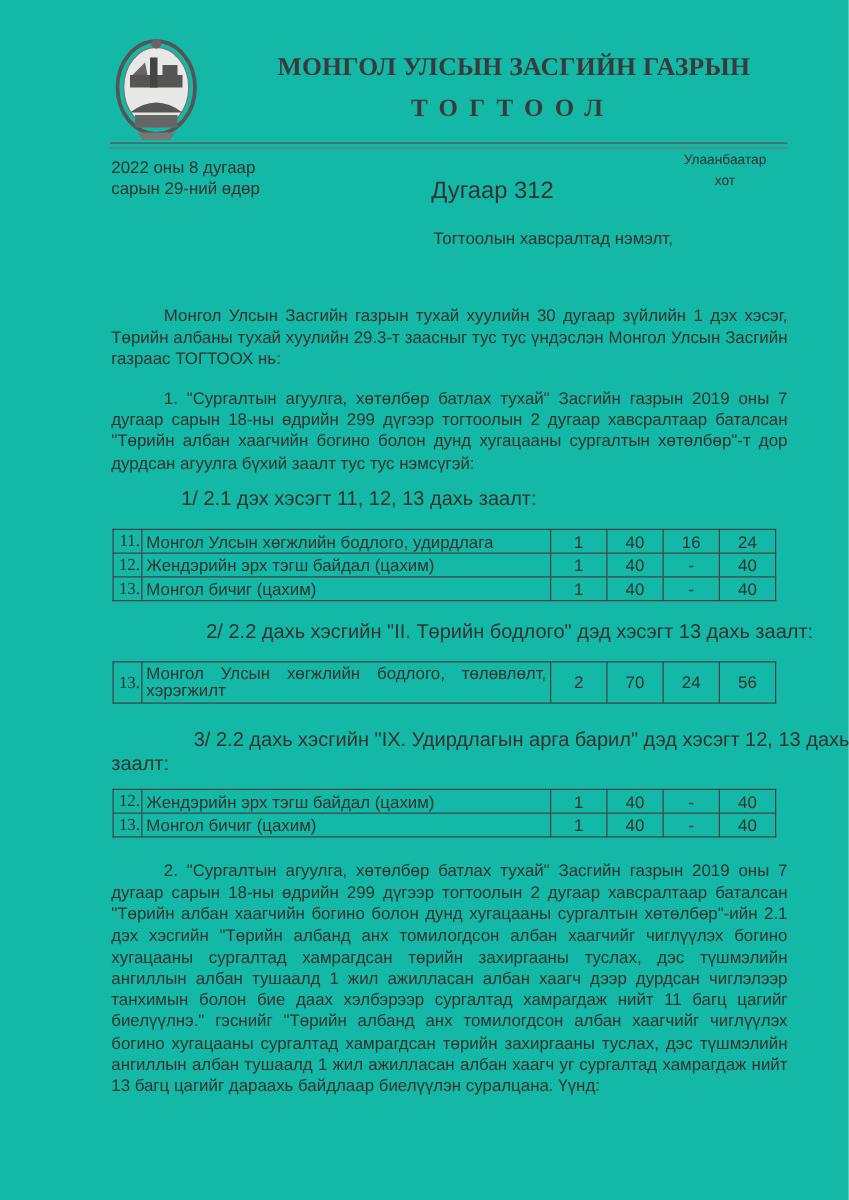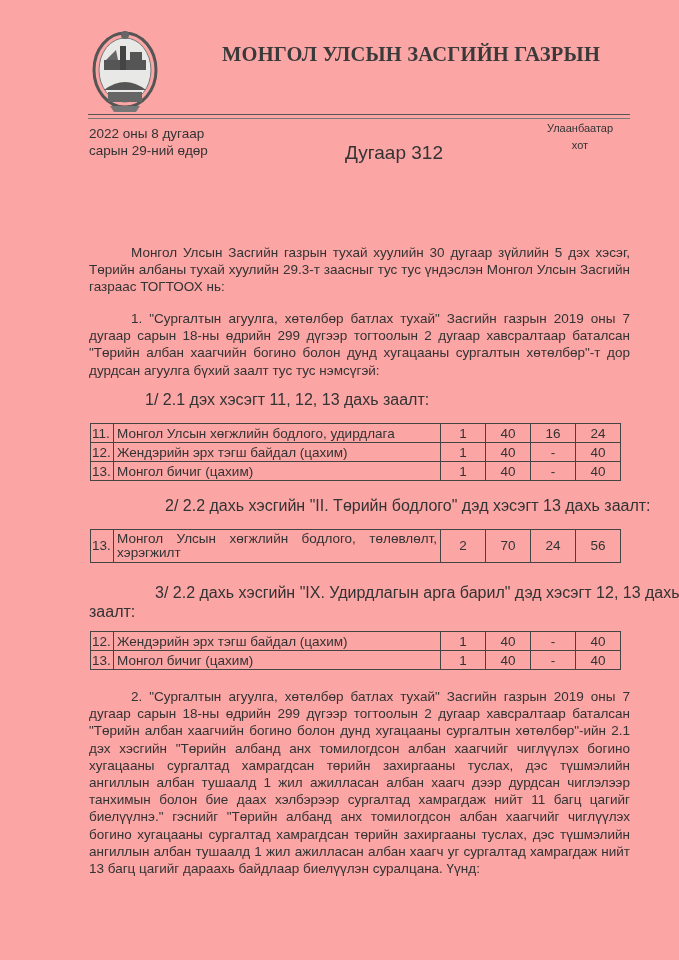--- a/index.html
+++ b/index.html
@@ -1,20 +1,20 @@
 <!DOCTYPE html>
 <html><head>
 <meta charset="utf-8">
 <style>
   html, body { margin: 0; padding: 0; }
   body {
     width: 679px; height: 960px; background: #f7f7f5; position: relative; overflow: hidden;
     font-family: "Liberation Sans", sans-serif; color: #2a2a2a;
   }
-  .page { position: absolute; left: 0; top: 0; width: 679px; height: 960px; background: #fca5a5; }
+  .page { position: absolute; left: 0; top: 0; width: 679px; height: 960px; background: #14b8a6; }
 
   .emblem { position: absolute; left: 90px; top: 30px; width: 70px; height: 82px; }
   .org-title {
     position: absolute; left: 222px; top: 43px; width: 380px;
     font-family: "Liberation Serif", serif; font-weight: bold; font-size: 20.5px;
     color: #3a3a3a; letter-spacing: 0.2px; white-space: nowrap;
   }
   .doc-type {
     position: absolute; left: 290px; top: 76px; width: 240px; text-align: center;
     font-family: "Liberation Serif", serif; font-weight: bold; font-size: 20px;
@@ -30,21 +30,21 @@
   .subject { position: absolute; left: 300px; top: 182px; width: 285px; text-align: center;
     font-size: 13.5px; line-height: 18px; color: #333; }
 
   .para { position: absolute; left: 89px; width: 541px; font-size: 13.5px; line-height: 17.2px;
     text-align: justify; color: #333; }
   .para .indent { display: inline-block; width: 42px; }
   .sub { position: absolute; font-size: 16px; color: #333; white-space: nowrap; }
 
   table.data { position: absolute; left: 90px; border-collapse: collapse; font-size: 13.5px; color: #333; }
   table.data td { border: 1px solid #444; padding: 0 3px; height: 18px; }
-  table.data td.num { width: 20px; padding: 0 1px; text-align: left; }
+  table.data td.num { width: 20px; padding: 0 1px; text-align: right; font-family: Liberation Serif, serif; }
   table.data td.name { width: 320px; }
   table.data td.v { width: 38px; text-align: center; }
   table.data.tall td { height: 32px; line-height: 14px; }
   table.data.tall td.name { text-align: justify; }
 </style>
 </head>
 <body>
 
 <div class="page">
 
@@ -55,36 +55,38 @@
     <rect x="14" y="30" width="42" height="10" fill="#555"></rect>
     <rect x="30" y="16" width="6" height="24" fill="#444"></rect>
     <path d="M16 30 L26 20 L28 30 Z" fill="#666"></path>
     <rect x="40" y="22" width="12" height="10" fill="#555"></rect>
     <path d="M14 60 Q35 44 56 60 Z" fill="#555"></path>
     <rect x="18" y="62" width="34" height="10" fill="#666"></rect>
     <path d="M20 76 L50 76 L46 82 L24 82 Z" fill="#777"></path>
   </svg>
 
   <div class="org-title">МОНГОЛ УЛСЫН ЗАСГИЙН ГАЗРЫН</div>
+  <div class="doc-type">ТОГТООЛ</div>
   <div class="header-rule"></div>
 
   <div class="date">
     <div>2022 оны 8 дугаар</div>
     <div>сарын 29-ний өдөр</div>
   </div>
   <div class="number">Дугаар 312</div>
   <div class="city">
     <div>Улаанбаатар</div>
     <div>хот</div>
   </div>
 
   <div class="subject">
+    <div>Тогтоолын хавсралтад нэмэлт,</div>
   </div>
 
-  <div class="para" style="top:244px;"><span class="indent"></span><span>Монгол Улсын Засгийн газрын тухай хуулийн 30 дугаар зүйлийн 5 дэх хэсэг, Төрийн албаны тухай хуулийн 29.3-т заасныг тус тус үндэслэн Монгол Улсын Засгийн газраас ТОГТООХ нь:</span></div>
+  <div class="para" style="top:244px;"><span class="indent"></span><span>Монгол Улсын Засгийн газрын тухай хуулийн 30 дугаар зүйлийн 1 дэх хэсэг, Төрийн албаны тухай хуулийн 29.3-т заасныг тус тус үндэслэн Монгол Улсын Засгийн газраас ТОГТООХ нь:</span></div>
 
   <div class="para" style="top:310px;"><span class="indent"></span><span>1. "Сургалтын агуулга, хөтөлбөр батлах тухай" Засгийн газрын 2019 оны 7 дугаар сарын 18-ны өдрийн 299 дүгээр тогтоолын 2 дугаар хавсралтаар баталсан "Төрийн албан хаагчийн богино болон дунд хугацааны сургалтын хөтөлбөр"-т дор дурдсан агуулга бүхий заалт тус тус нэмсүгэй:</span></div>
 
   <div class="sub" style="left:145px; top:391px;">1/ 2.1 дэх хэсэгт 11, 12, 13 дахь заалт:</div>
 
   <table class="data" style="top:423px;">
     <tbody>
         <tr>
       <td class="num">11.</td>
       <td class="name">Монгол Улсын хөгжлийн бодлого, удирдлага</td>

